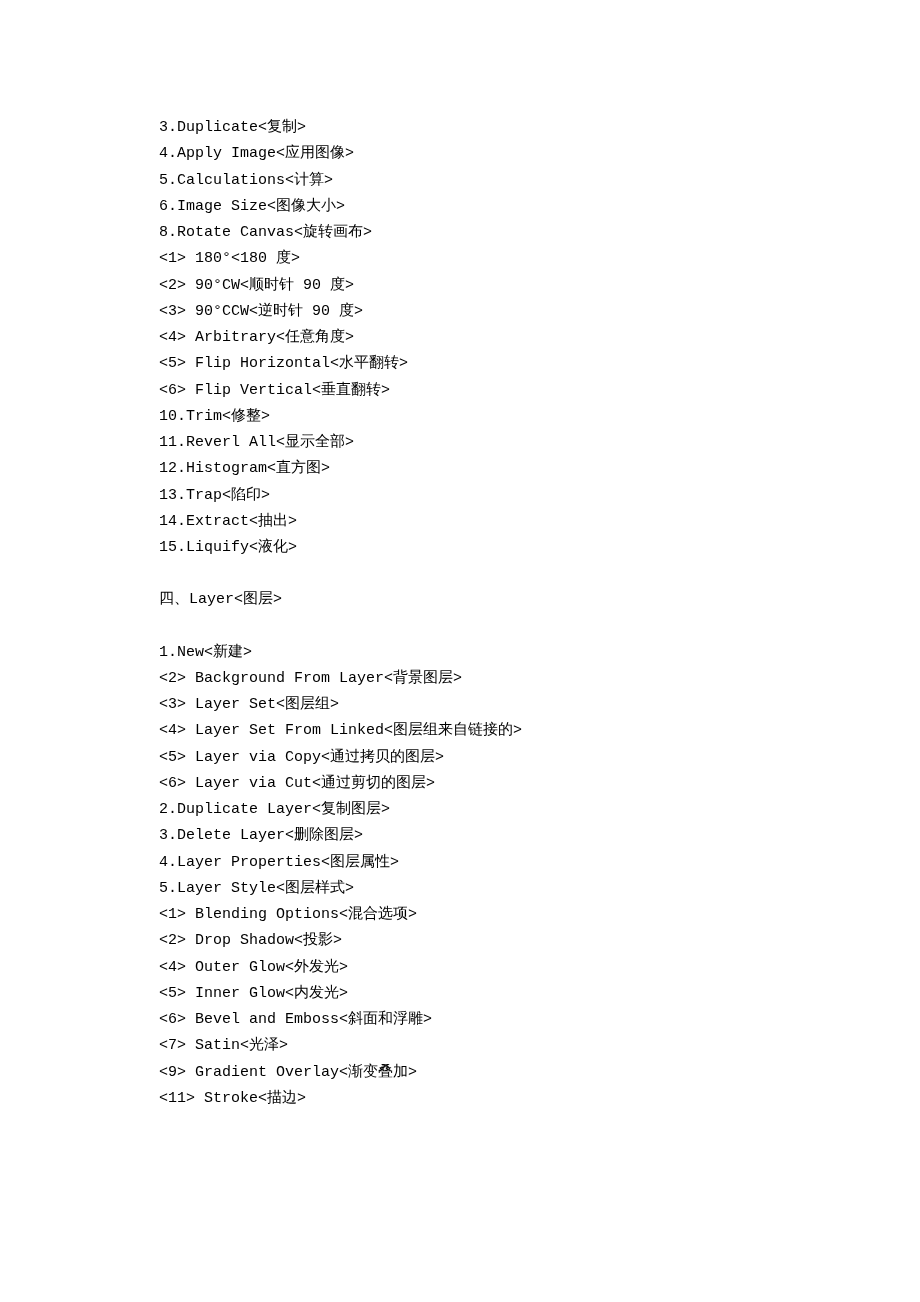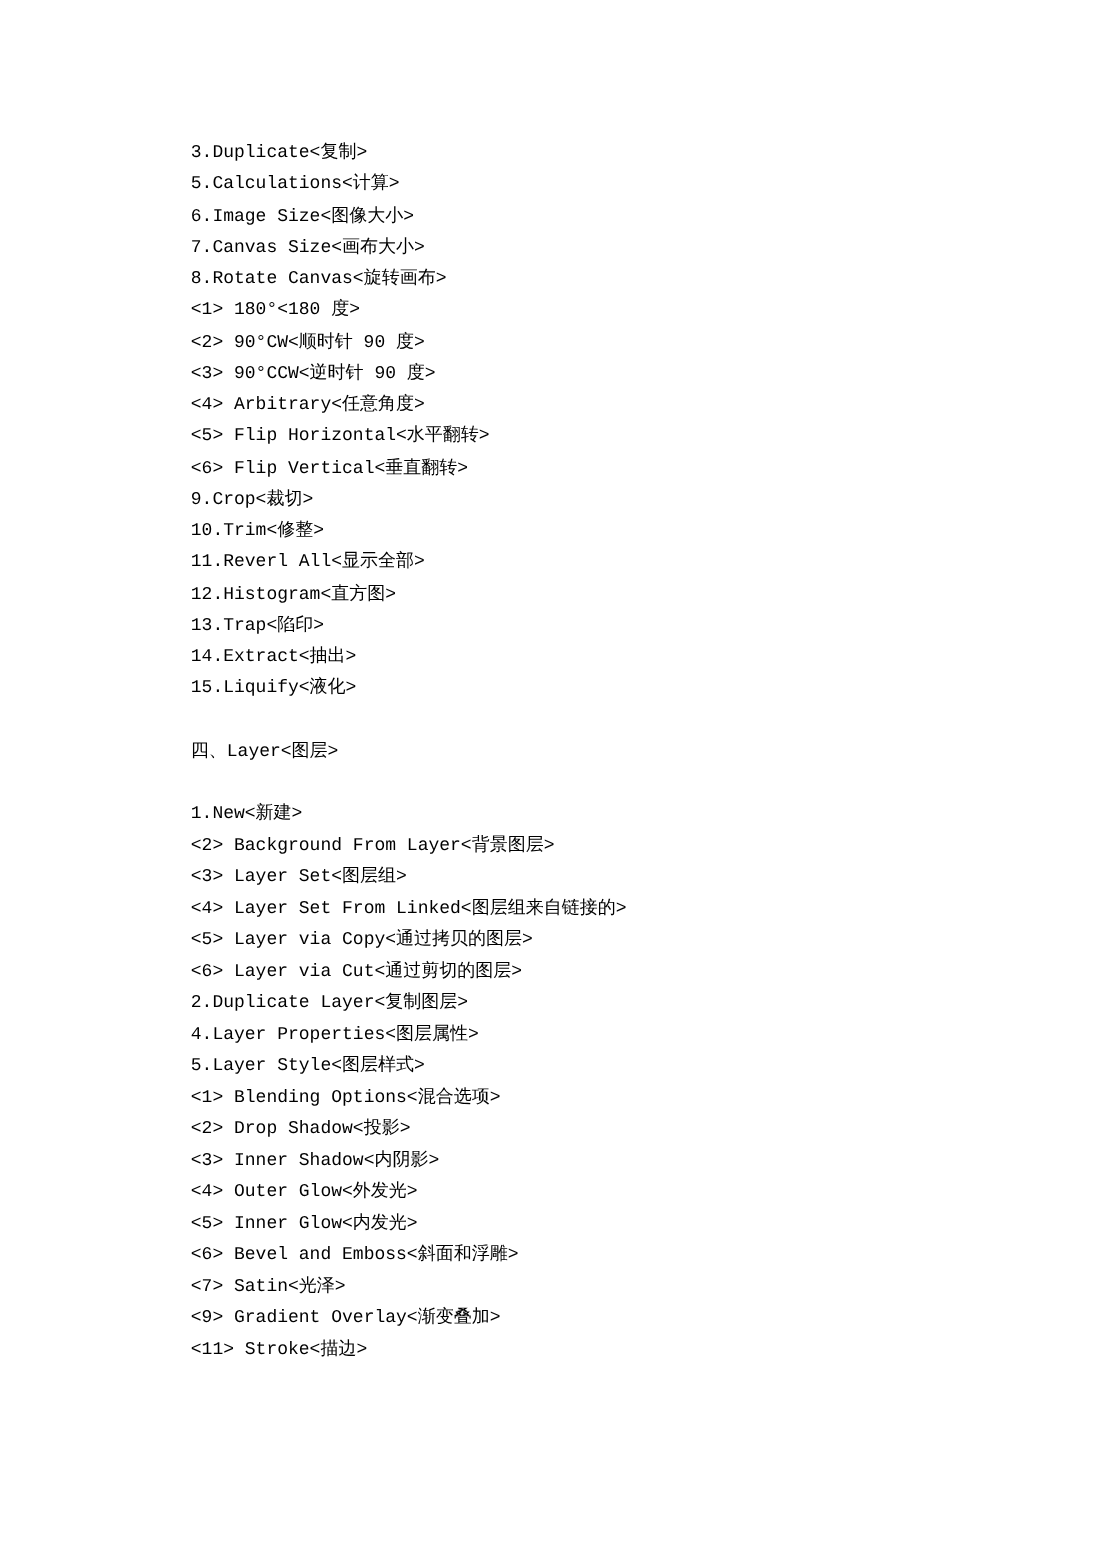--- a/index.html
+++ b/index.html
@@ -22,51 +22,50 @@
     }
     .section-gap {
       height: 26px;
     }
   </style>
 </head>
 <body>
 
 <div class="page">
   <div class="line">3.Duplicate&lt;复制&gt;</div>
+  <div class="line">4.Apply Image&lt;应用图像&gt;</div>
   <div class="line">5.Calculations&lt;计算&gt;</div>
   <div class="line">6.Image Size&lt;图像大小&gt;</div>
-  <div class="line">7.Canvas Size&lt;画布大小&gt;</div>
   <div class="line">8.Rotate Canvas&lt;旋转画布&gt;</div>
   <div class="line">&lt;1&gt; 180°&lt;180 度&gt;</div>
   <div class="line">&lt;2&gt; 90°CW&lt;顺时针 90 度&gt;</div>
   <div class="line">&lt;3&gt; 90°CCW&lt;逆时针 90 度&gt;</div>
   <div class="line">&lt;4&gt; Arbitrary&lt;任意角度&gt;</div>
   <div class="line">&lt;5&gt; Flip Horizontal&lt;水平翻转&gt;</div>
   <div class="line">&lt;6&gt; Flip Vertical&lt;垂直翻转&gt;</div>
-  <div class="line">9.Crop&lt;裁切&gt;</div>
   <div class="line">10.Trim&lt;修整&gt;</div>
   <div class="line">11.Reverl All&lt;显示全部&gt;</div>
   <div class="line">12.Histogram&lt;直方图&gt;</div>
   <div class="line">13.Trap&lt;陷印&gt;</div>
   <div class="line">14.Extract&lt;抽出&gt;</div>
   <div class="line">15.Liquify&lt;液化&gt;</div>
   <div class="section-gap"></div>
   <div class="line">四、Layer&lt;图层&gt;</div>
   <div class="section-gap"></div>
   <div class="line">1.New&lt;新建&gt;</div>
   <div class="line">&lt;2&gt; Background From Layer&lt;背景图层&gt;</div>
   <div class="line">&lt;3&gt; Layer Set&lt;图层组&gt;</div>
   <div class="line">&lt;4&gt; Layer Set From Linked&lt;图层组来自链接的&gt;</div>
   <div class="line">&lt;5&gt; Layer via Copy&lt;通过拷贝的图层&gt;</div>
   <div class="line">&lt;6&gt; Layer via Cut&lt;通过剪切的图层&gt;</div>
   <div class="line">2.Duplicate Layer&lt;复制图层&gt;</div>
+  <div class="line">3.Delete Layer&lt;删除图层&gt;</div>
   <div class="line">4.Layer Properties&lt;图层属性&gt;</div>
   <div class="line">5.Layer Style&lt;图层样式&gt;</div>
   <div class="line">&lt;1&gt; Blending Options&lt;混合选项&gt;</div>
   <div class="line">&lt;2&gt; Drop Shadow&lt;投影&gt;</div>
-  <div class="line">&lt;3&gt; Inner Shadow&lt;内阴影&gt;</div>
   <div class="line">&lt;4&gt; Outer Glow&lt;外发光&gt;</div>
   <div class="line">&lt;5&gt; Inner Glow&lt;内发光&gt;</div>
   <div class="line">&lt;6&gt; Bevel and Emboss&lt;斜面和浮雕&gt;</div>
   <div class="line">&lt;7&gt; Satin&lt;光泽&gt;</div>
   <div class="line">&lt;9&gt; Gradient Overlay&lt;渐变叠加&gt;</div>
   <div class="line">&lt;11&gt; Stroke&lt;描边&gt;</div>
 </div>
 
 </body></html>

